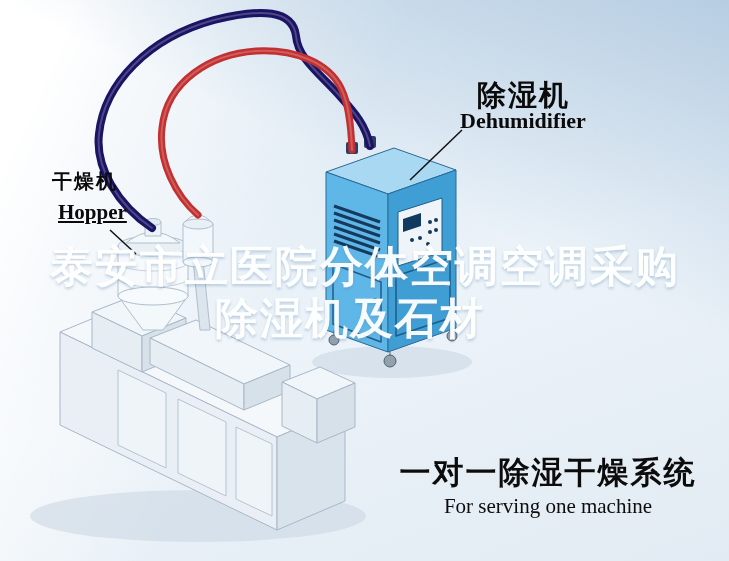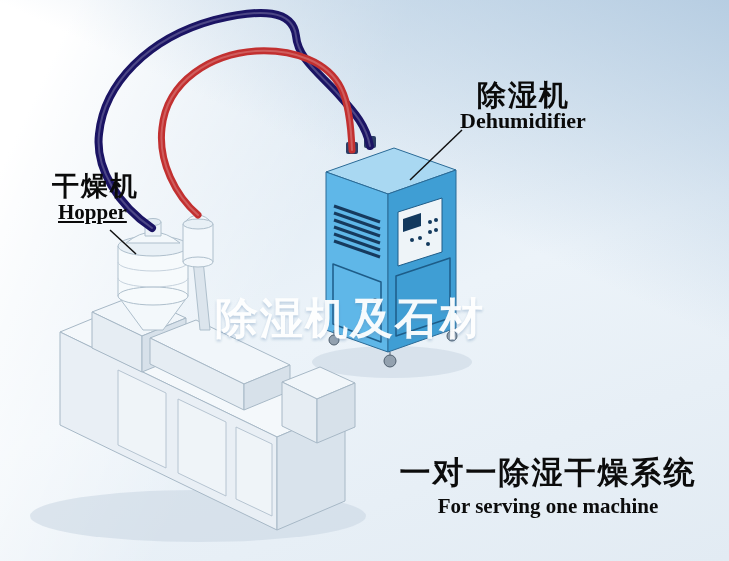--- a/index.html
+++ b/index.html
@@ -6,28 +6,28 @@
   body{font-family:"Liberation Sans",sans-serif;background:#fff;}
   #stage{
     position:relative;width:729px;height:561px;overflow:hidden;
     background:
       linear-gradient(205deg, rgba(178,202,224,.9) 0%, rgba(178,202,224,0) 38%),
       linear-gradient(115deg, #ffffff 8%, rgba(255,255,255,0) 42%),
       linear-gradient(160deg, #d6e4f0 0%, #ecf3f9 55%, #e2ebf3 100%);
   }
   #stage svg{position:absolute;left:0;top:0;}
   .abs{position:absolute;white-space:nowrap;}
-  .cn-label{font-weight:800;color:#0a0a0a;font-size:27px;letter-spacing:2px;}
+  .cn-label{font-weight:800;color:#0a0a0a;font-size:20px;letter-spacing:2px;}
   .en-label{font-family:"Liberation Serif",serif;font-weight:700;color:#0a0a0a;font-size:21px;}
   .watermark{
     color:#ffffff;opacity:.95;font-weight:800;font-size:43px;letter-spacing:2px;
     text-shadow:0 2px 3px rgba(96,136,176,.38);text-align:center;z-index:5;
   }
   .caption-cn{font-weight:800;color:#0c0c0c;font-size:31px;letter-spacing:2px;text-align:center;z-index:4;}
-  .caption-en{font-family:"Liberation Serif",serif;font-weight:700;color:#0c0c0c;font-size:21px;text-align:center;z-index:4;}
+  .caption-en{font-family:"Liberation Serif",serif;font-weight:400;color:#0c0c0c;font-size:21px;text-align:center;z-index:4;}
   .lbl{z-index:6;}
 </style>
 </head>
 <body>
 
 <div id="stage">
 
   <svg width="729" height="561" viewBox="0 0 729 561">
 
     <g>
@@ -129,18 +129,19 @@
       <line x1="110" y1="230" x2="136" y2="254"></line>
     </g>
   </svg>
 
   <div class="abs cn-label lbl" style="left:52px;top:168px;">干燥机</div>
   <div class="abs en-label lbl" style="left:58px;top:200px;text-decoration:underline;">Hopper</div>
 
   <div class="abs cn-label lbl" style="left:460px;top:76px;font-size:29px;margin-left:17px;">除湿机</div>
   <div class="abs en-label lbl" style="left:460px;top:108px;font-size:22px;text-align:center;">Dehumidifier</div>
 
+  <div class="abs watermark" style="left:30px;top:238px;width:670px;">泰安市立医院分体空调空调采购</div>
   <div class="abs watermark" style="left:30px;top:290px;width:640px;">除湿机及石材</div>
 
   <div class="abs caption-cn" style="left:396px;top:452px;width:304px;">一对一除湿干燥系统</div>
   <div class="abs caption-en" style="left:396px;top:494px;width:304px;">For serving one machine</div>
 
 </div>
 
 </body></html>

